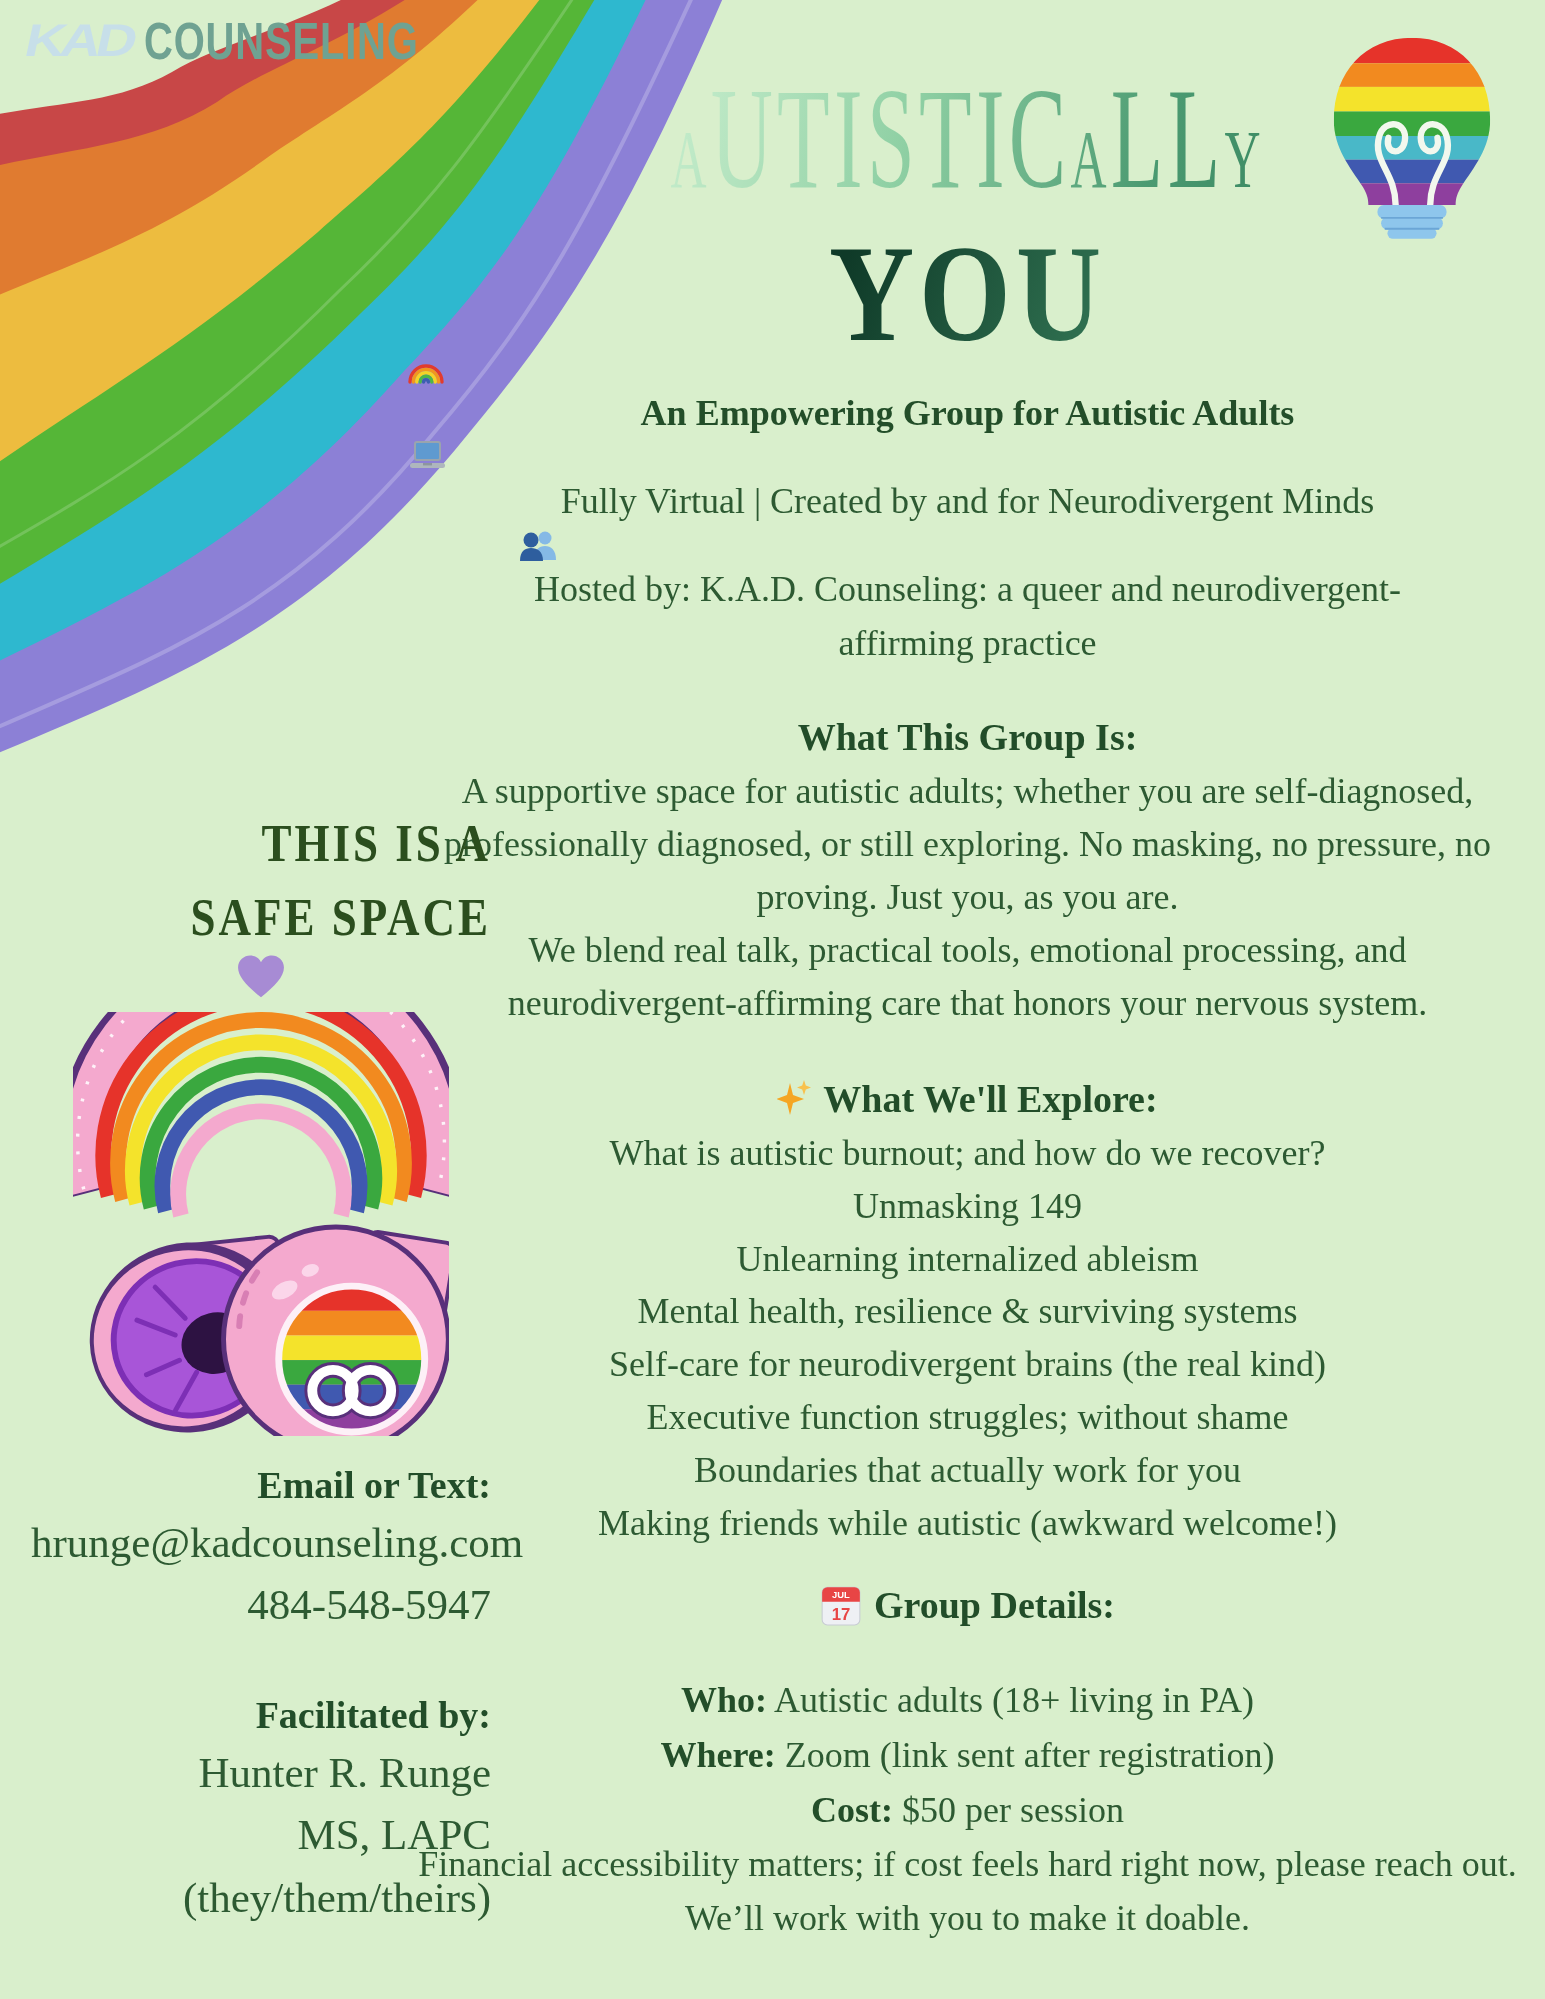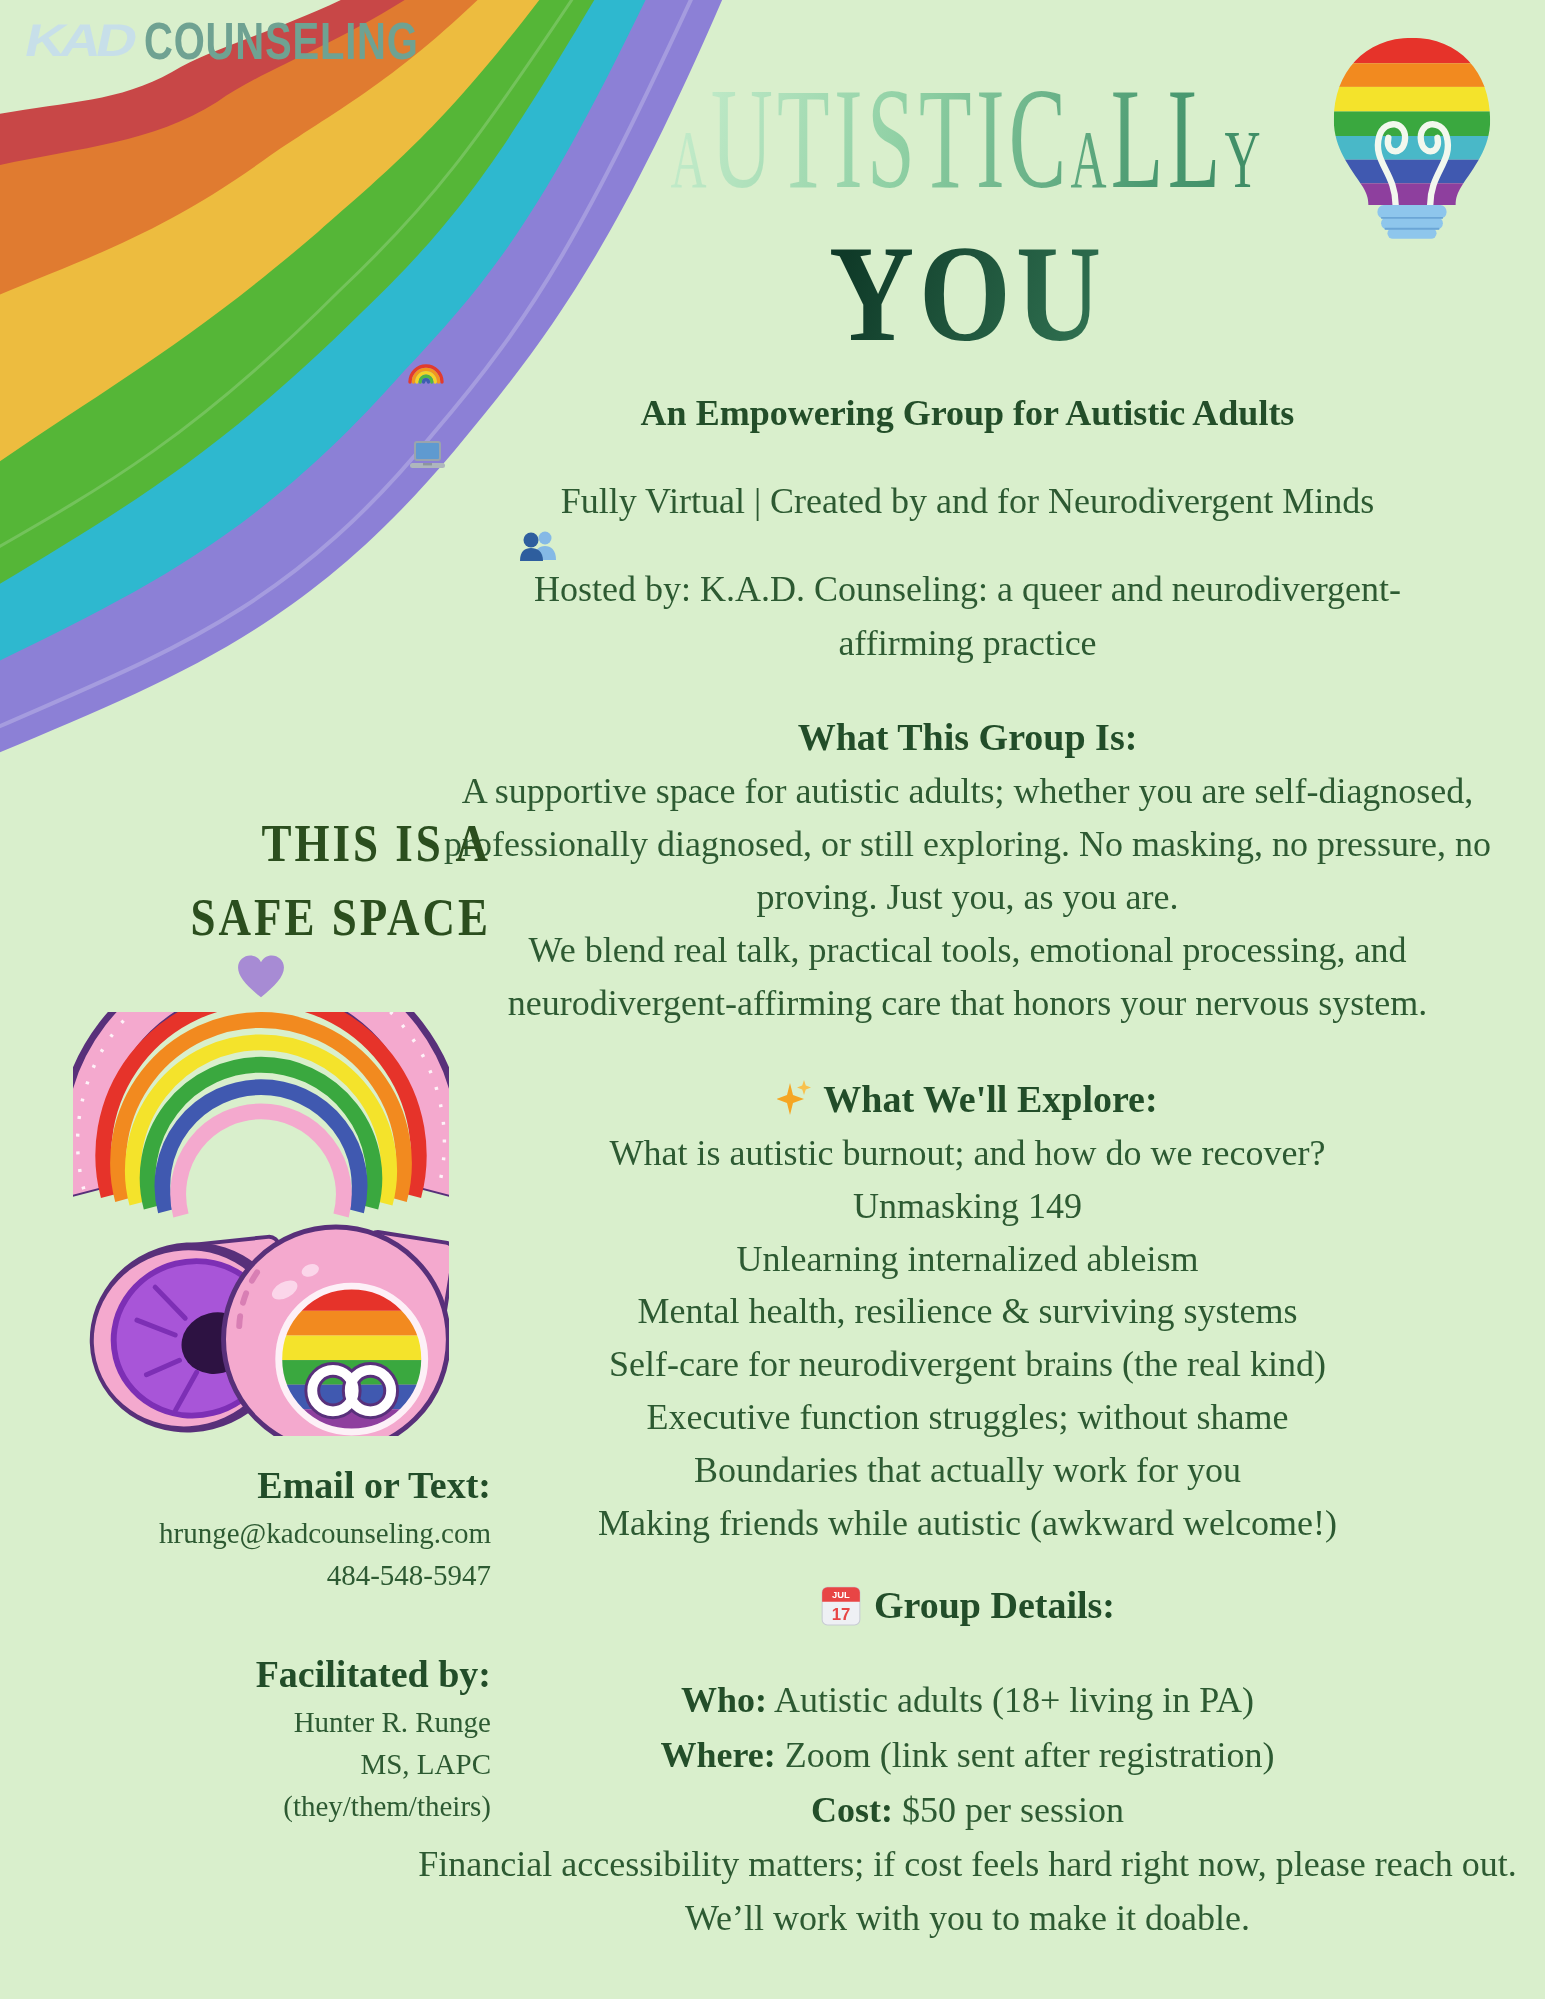--- a/index.html
+++ b/index.html
@@ -65,21 +65,21 @@
   
   .col-left{position:absolute;left:31px;top:808px;width:460px;text-align:right;z-index:3}
   .safe{
     font-size:45px;font-weight:700;color:#2b4e1e;letter-spacing:3px;line-height:1.42;
     transform:scaleY(1.15);transform-origin:center top;
   }
   .heart-wrap{margin-top:16px;height:56px}
   .hp-wrap{margin-top:4px}
   .contact{margin-top:23px}
   .lc-h{font-size:38px;font-weight:700;color:#224d29;line-height:1.4}
-  .lc-line{font-size:29px;color:#2d5a32;line-height:1.45}
+  .lc-line{font-size:43px;color:#2d5a32;line-height:1.45}
   .facil{margin-top:52px}
 </style>
 </head>
 <body>
 
 <div id="flyer">
 
   <svg class="abs" style="left:-30px;top:-30px;z-index:1" width="830" height="850" viewBox="-30 -30 830 850">
     <path d="M 735,-30 C 620,240 555,330 455,450 C 300,635 170,680 -30,765 L -30,-30 Z" fill="#8c80d6"></path>
     <path d="M 660,-30 C 550,200 500,270 405,370 C 255,540 140,592 -30,675 L -30,-30 Z" fill="#2eb8cf"></path>

